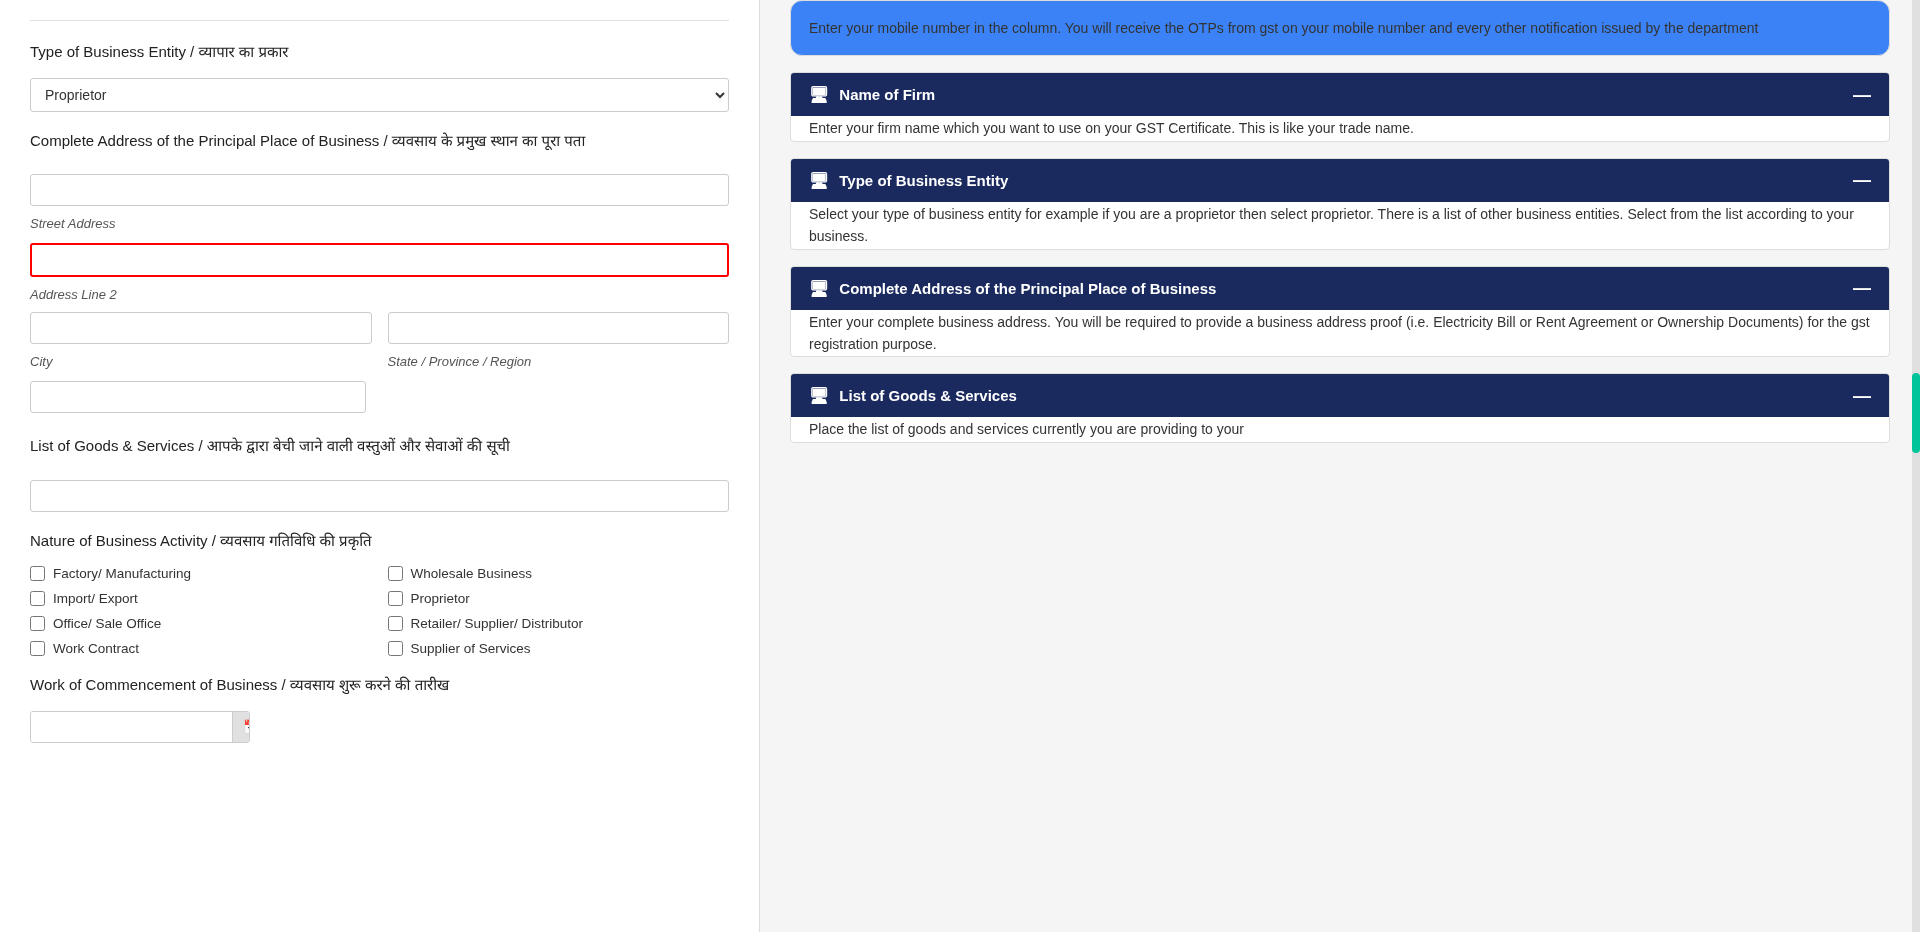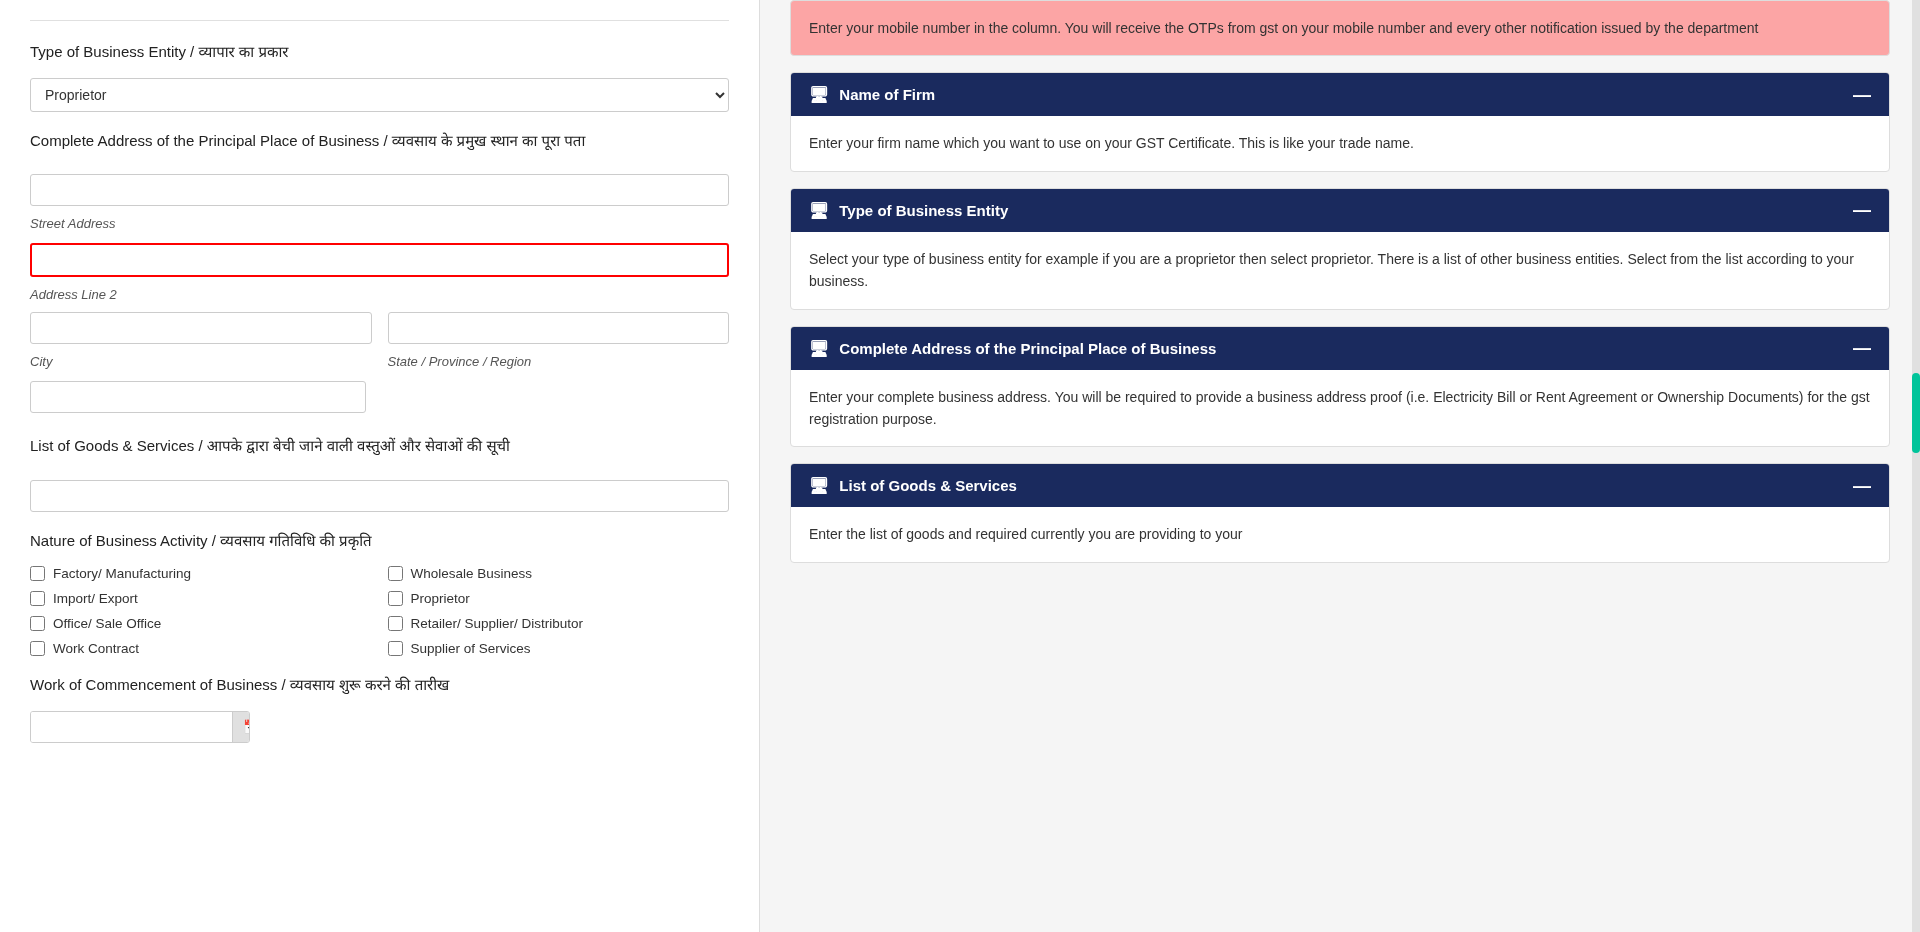--- a/index.html
+++ b/index.html
@@ -164,36 +164,36 @@
     .monitor-icon {
       font-size: 16px;
     }
     .collapse-icon {
       font-size: 18px;
       cursor: pointer;
       font-weight: bold;
       line-height: 1;
     }
     .info-card-body {
-      padding: 16px 18px;
+      padding: 1px 18px;
       font-size: 14px;
       color: #333;
       line-height: 1.6;
     }
 
     
     .mobile-desc {
-      background: #fca5a5;
+      background: #3b82f6;
       border: 1px solid #ddd;
       padding: 16px 18px;
       font-size: 14px;
       color: #333;
       line-height: 1.6;
       margin-bottom: 16px;
-      border-radius: 4px;
+      border-radius: 12px;
     }
 
     
     .scrollbar-track {
       position: fixed;
       right: 0;
       top: 0;
       bottom: 0;
       width: 8px;
       background: #e0e0e0;
@@ -365,21 +365,21 @@
 
   <div class="info-card">
     <div class="info-card-header">
       <div class="info-card-header-left">
         <span class="monitor-icon">🖥</span>
         <span>List of Goods &amp; Services</span>
       </div>
       <span class="collapse-icon">—</span>
     </div>
     <div class="info-card-body">
-      <span>Enter the list of goods and required currently you are providing to your</span>
+      <span>Place the list of goods and services currently you are providing to your</span>
     </div>
   </div>
 
 </div>
 
 <div class="scrollbar-track">
   <div class="scrollbar-thumb"></div>
 </div>
 
 </body></html>

